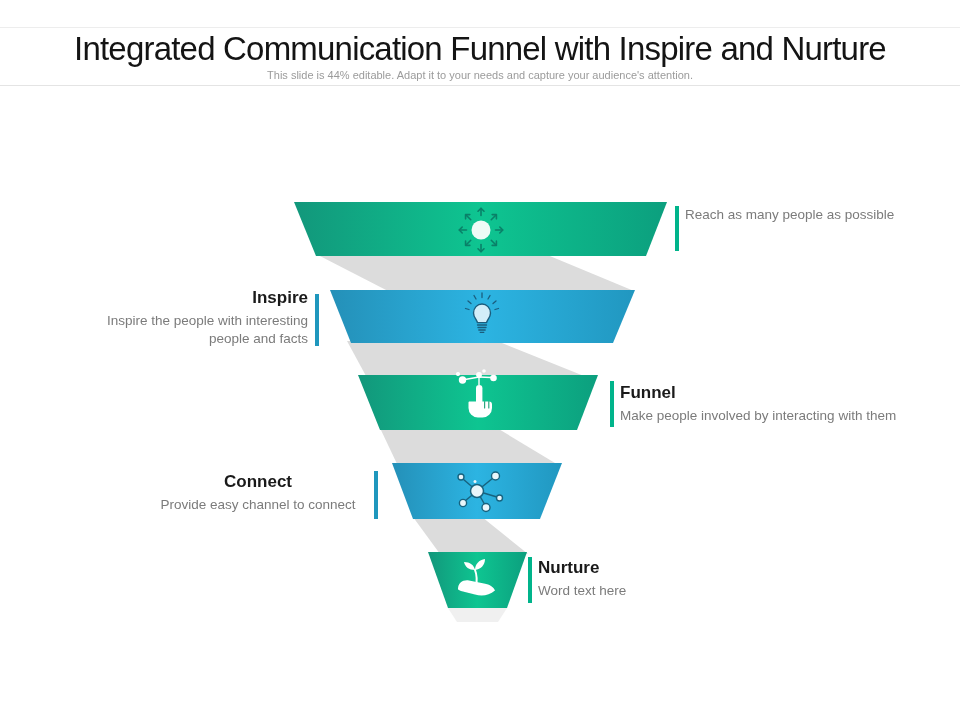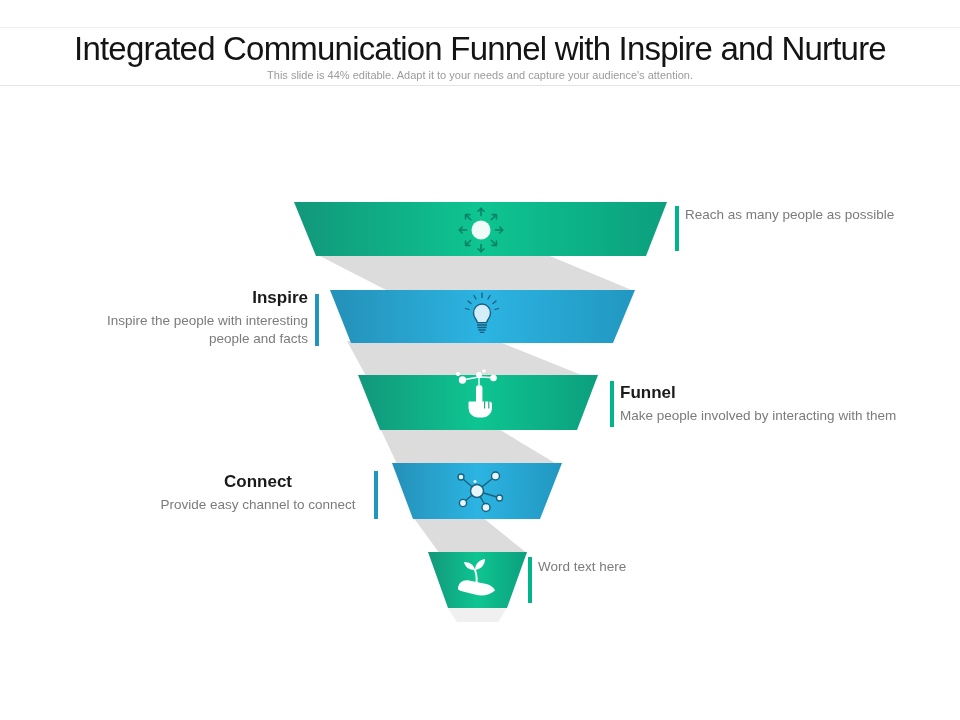--- a/index.html
+++ b/index.html
@@ -168,15 +168,16 @@
 </div>
 <div class="bar bar-green b-engage"></div>
 
 <div class="stage s-connect right-align">
   <div class="stage-title">Connect</div>
   <div class="stage-desc">Provide easy channel to connect</div>
 </div>
 <div class="bar bar-blue b-connect"></div>
 
 <div class="stage s-nurture">
+  <div class="stage-title">Nurture</div>
   <div class="stage-desc">Word text here</div>
 </div>
 <div class="bar bar-green b-nurture"></div>
 
 </body></html>

